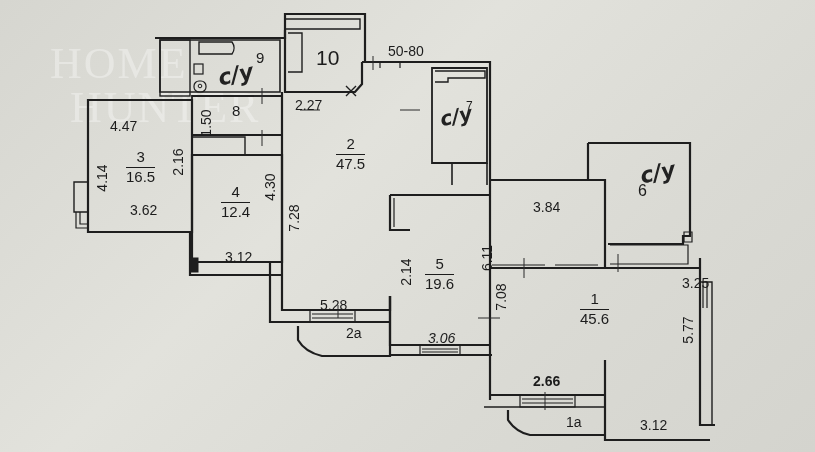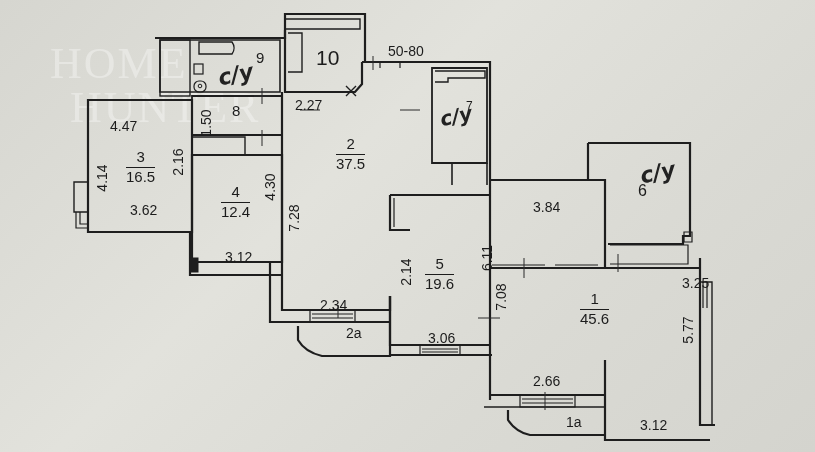--- a/index.html
+++ b/index.html
@@ -103,21 +103,21 @@
       <path d="M338 305 V318"></path>
     </g>
   </svg>
 
   <div class="room" style="left:580px;top:291px;">
     <span class="num">1</span>
     <span class="area">45.6</span>
   </div>
   <div class="room" style="left:336px;top:136px;">
     <span class="num">2</span>
-    <span class="area">37.5</span>
+    <span class="area">47.5</span>
   </div>
   <div class="room" style="left:126px;top:149px;">
     <span class="num">3</span>
     <span class="area">16.5</span>
   </div>
   <div class="room" style="left:221px;top:184px;">
     <span class="num">4</span>
     <span class="area">12.4</span>
   </div>
   <div class="room" style="left:425px;top:256px;">
@@ -139,24 +139,24 @@
 
   <div class="lbl" style="left:110px;top:110px;margin-top:9px;">4.47</div>
   <div class="lbl vert" style="left:192px;top:116px;">1.50</div>
   <div class="lbl" style="left:288px;top:98px;margin-left:7px;">2.27</div>
   <div class="lbl vert" style="left:88px;top:171px;">4.14</div>
   <div class="lbl vert" style="left:164px;top:155px;">2.16</div>
   <div class="lbl" style="left:130px;top:203px;">3.62</div>
   <div class="lbl vert" style="left:256px;top:180px;">4.30</div>
   <div class="lbl" style="left:225px;top:250px;">3.12</div>
   <div class="lbl vert" style="left:280px;top:211px;">7.28</div>
-  <div class="lbl" style="left:320px;top:298px;">2.34</div>
+  <div class="lbl" style="left:320px;top:298px;">5.28</div>
   <div class="lbl vert" style="left:392px;top:265px;">2.14</div>
   <div class="lbl vert" style="left:474px;top:251px;">6.11</div>
   <div class="lbl vert" style="left:487px;top:290px;">7.08</div>
-  <div class="lbl" style="left:428px;top:331px;">3.06</div>
+  <div class="lbl" style="left:428px;top:331px;font-style:italic;">3.06</div>
   <div class="lbl" style="left:533px;top:200px;">3.84</div>
   <div class="lbl" style="left:638px;top:276px;margin-left:44px;">3.25</div>
   <div class="lbl vert" style="left:674px;top:323px;">5.77</div>
-  <div class="lbl" style="left:533px;top:374px;">2.66</div>
+  <div class="lbl" style="left:533px;top:374px;font-weight:bold;">2.66</div>
   <div class="lbl" style="left:640px;top:418px;">3.12</div>
 
 </div>
 
 </body></html>

